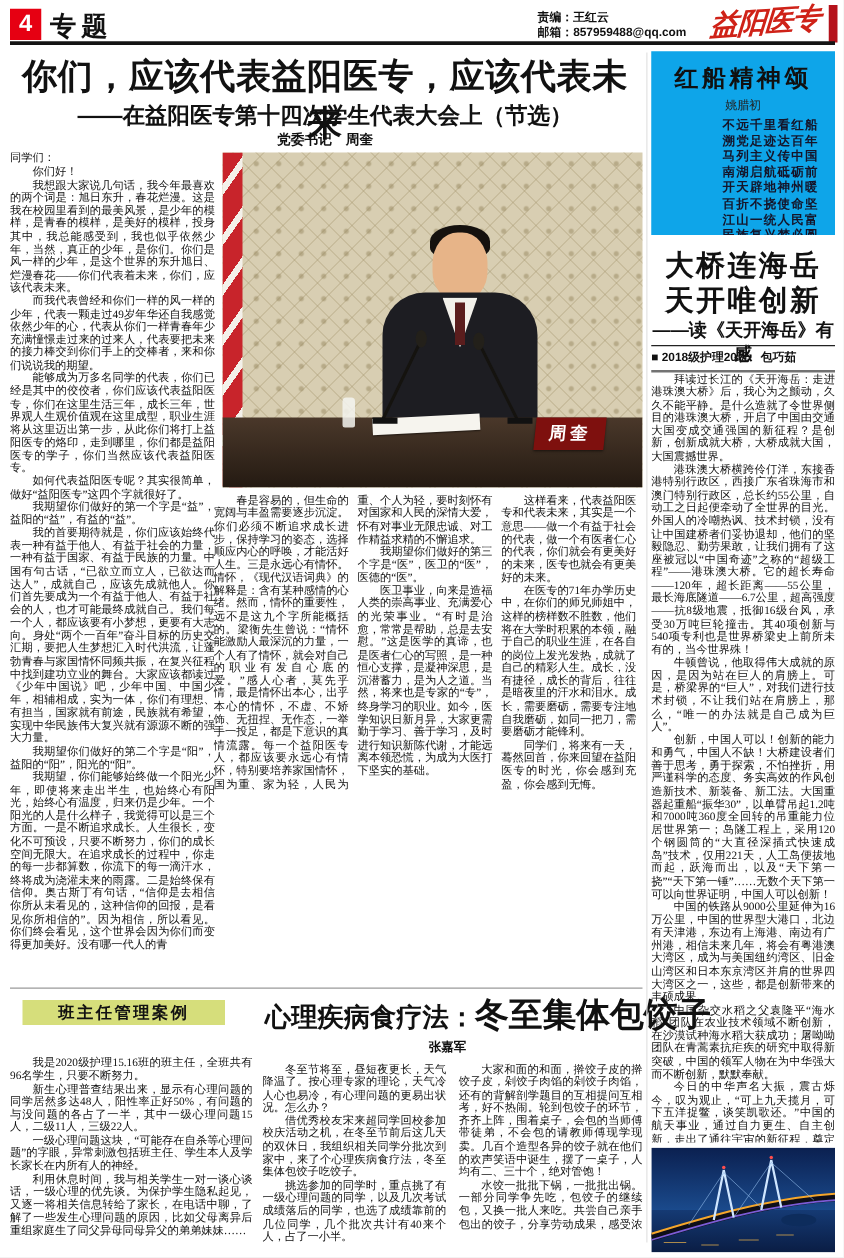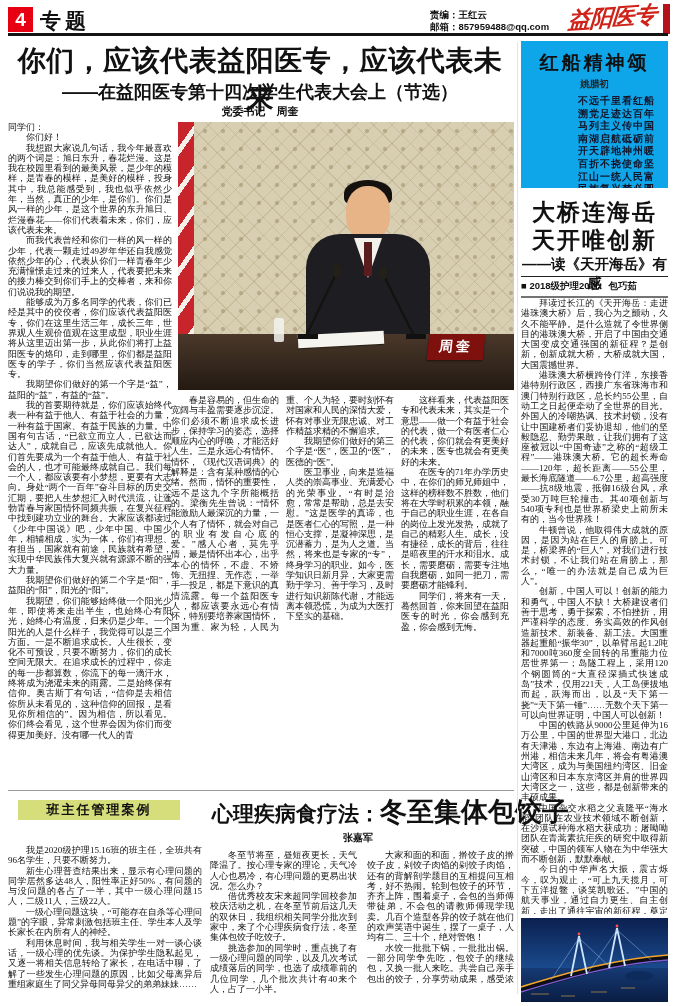--- a/index.html
+++ b/index.html
@@ -18,21 +18,21 @@
             transform:rotate(-4deg) skewX(-8deg);font-family:"Liberation Serif",serif;white-space:nowrap;}
   .mastbar{position:absolute;left:663px;top:4px;width:7px;height:30px;background:#b5121b;}
   .hrule{position:absolute;left:8px;top:33px;width:660px;height:2.5px;background:#141414;}
   
   .mtitle{position:absolute;left:6px;top:42px;width:508px;text-align:center;
           font-family:"Liberation Sans",sans-serif;font-weight:bold;font-size:28px;letter-spacing:.5px;}
   .msub{position:absolute;left:6px;top:80px;width:508px;text-align:center;
         font-family:"Liberation Sans",sans-serif;font-weight:bold;font-size:18px;}
   .mby{position:absolute;left:6px;top:104px;width:508px;text-align:center;font-size:11px;font-weight:bold;}
   .bodytext p{margin:0;text-indent:2em;text-align:justify;font-size:9px;line-height:10.3px;}
-  .bodytext p.noind{text-indent:0;}
+  .bodytext p.noind{text-indent:0;font-family:Liberation Mono, monospace;}
   .col1{position:absolute;left:8px;top:122px;width:164px;height:668px;overflow:hidden;}
   .cols3{position:absolute;left:171px;top:395px;width:338px;height:392px;overflow:hidden;
          column-count:3;column-gap:7px;}
   .divider{position:absolute;left:8px;top:790px;width:506px;height:1px;background:#9a9a9a;}
   
   .photo{position:absolute;left:178px;top:122px;width:336px;height:268px;overflow:hidden;
          background-color:#d8ceb2;
          background-image:
            radial-gradient(circle at 9px 9px, rgba(150,135,95,.5) 1.5px, transparent 2.6px),
            repeating-linear-gradient(45deg, rgba(165,150,110,.30) 0 1px, transparent 1px 13px),
@@ -73,21 +73,21 @@
   .foodauthor{position:absolute;left:200px;top:831px;width:316px;text-align:center;
               font-size:10px;font-weight:bold;}
   .foodbody{position:absolute;left:210px;top:850px;width:304px;height:153px;overflow:hidden;
             column-count:2;column-gap:10px;}
   
   .vrule{position:absolute;left:517px;top:42px;width:1px;height:952px;background:#e3e3e3;}
   .poembox{position:absolute;left:521px;top:41px;width:147px;height:147px;background:#0ea5e9;
            text-align:center;overflow:hidden;}
   .poemtitle{margin-top:9px;font-family:"Liberation Sans",sans-serif;font-weight:bold;
              font-size:19px;letter-spacing:3px;color:#101010;}
-  .poemauthor{margin-top:2px;font-size:9.5px;font-weight:bold;color:#222;}
+  .poemauthor{margin-top:2px;font-size:9.5px;font-weight:normal;color:#222;}
   .poemline{font-size:10px;font-weight:bold;line-height:12.6px;color:#15152a;letter-spacing:1px;padding-left:44px;}
   .poemlines{margin-top:4px;}
   .rtitle{position:absolute;left:521px;width:147px;text-align:center;
           font-family:"Liberation Sans",sans-serif;font-weight:bold;font-size:23px;letter-spacing:2px;}
   .rt1{top:197px;} .rt2{top:225px;}
   .rsub{position:absolute;left:516px;top:255px;width:157px;text-align:center;
         font-family:"Liberation Sans",sans-serif;font-weight:bold;font-size:14.5px;}
   .rby{position:absolute;left:521px;top:276px;width:147px;border-top:1.5px solid #222;
        border-bottom:2px solid #737373;padding:3px 0;font-family:"Liberation Sans",sans-serif;
        font-weight:bold;font-size:9.5px;}
@@ -112,20 +112,21 @@
   <div class="mtitle">你们，应该代表益阳医专，应该代表未来</div>
   <div class="msub">——在益阳医专第十四次学生代表大会上（节选）</div>
   <div class="mby">党委书记　周奎</div>
 
   <div class="col1 bodytext">
     <p class="noind">同学们：</p>
     <p>你们好！</p>
     <p>我想跟大家说几句话，我今年最喜欢的两个词是：旭日东升，春花烂漫。这是我在校园里看到的最美风景，是少年的模样，是青春的模样，是美好的模样，投身其中，我总能感受到，我也似乎依然少年，当然，真正的少年，是你们。你们是风一样的少年，是这个世界的东升旭日、烂漫春花——你们代表着未来，你们，应该代表未来。</p>
     <p>而我代表曾经和你们一样的风一样的少年，代表一颗走过49岁年华还自我感觉依然少年的心，代表从你们一样青春年少充满憧憬走过来的过来人，代表要把未来的接力棒交到你们手上的交棒者，来和你们说说我的期望。</p>
     <p>能够成为万多名同学的代表，你们已经是其中的佼佼者，你们应该代表益阳医专，你们在这里生活三年，成长三年，世界观人生观价值观在这里成型，职业生涯将从这里迈出第一步，从此你们将打上益阳医专的烙印，走到哪里，你们都是益阳医专的学子，你们当然应该代表益阳医专。</p>
+    <p>如何代表益阳医专呢？其实很简单，做好“益阳医专”这四个字就很好了。</p>
     <p>我期望你们做好的第一个字是“益”，益阳的“益”，有益的“益”。</p>
     <p>我的首要期待就是，你们应该始终代表一种有益于他人、有益于社会的力量，一种有益于国家、有益于民族的力量。中国有句古话，“已欲立而立人，已欲达而达人”，成就自己，应该先成就他人。你们首先要成为一个有益于他人、有益于社会的人，也才可能最终成就自己。我们每一个人，都应该要有小梦想，更要有大志向。身处“两个一百年”奋斗目标的历史交汇期，要把人生梦想汇入时代洪流，让蓬勃青春与家国情怀同频共振，在复兴征程中找到建功立业的舞台。大家应该都读过《少年中国说》吧，少年中国、中国少年，相辅相成，实为一体，你们有理想、有担当，国家就有前途，民族就有希望，实现中华民族伟大复兴就有源源不断的强大力量。</p>
     <p>我期望你们做好的第二个字是“阳”，益阳的“阳”，阳光的“阳”。</p>
     <p>我期望，你们能够始终做一个阳光少年，即使将来走出半生，也始终心有阳光，始终心有温度，归来仍是少年。一个阳光的人是什么样子，我觉得可以是三个方面。一是不断追求成长。人生很长，变化不可预设，只要不断努力，你们的成长空间无限大。在追求成长的过程中，你走的每一步都算数，你流下的每一滴汗水，终将成为浇灌未来的雨露。二是始终保有信仰。奥古斯丁有句话，“信仰是去相信你所从未看见的，这种信仰的回报，是看见你所相信的”。因为相信，所以看见。你们终会看见，这个世界会因为你们而变得更加美好。没有哪一代人的青</p>
   </div>
 
   <div class="photo">
     <div class="flagstrip"></div>
     <div class="hair"></div>
     <div class="head"></div>

